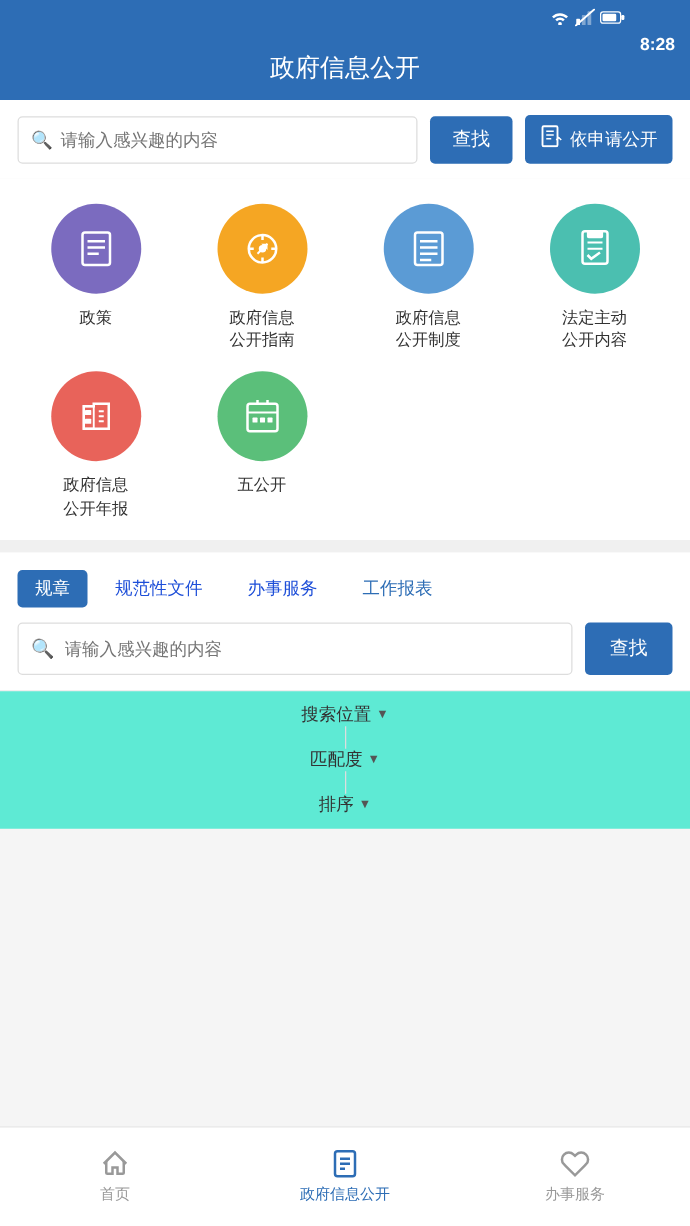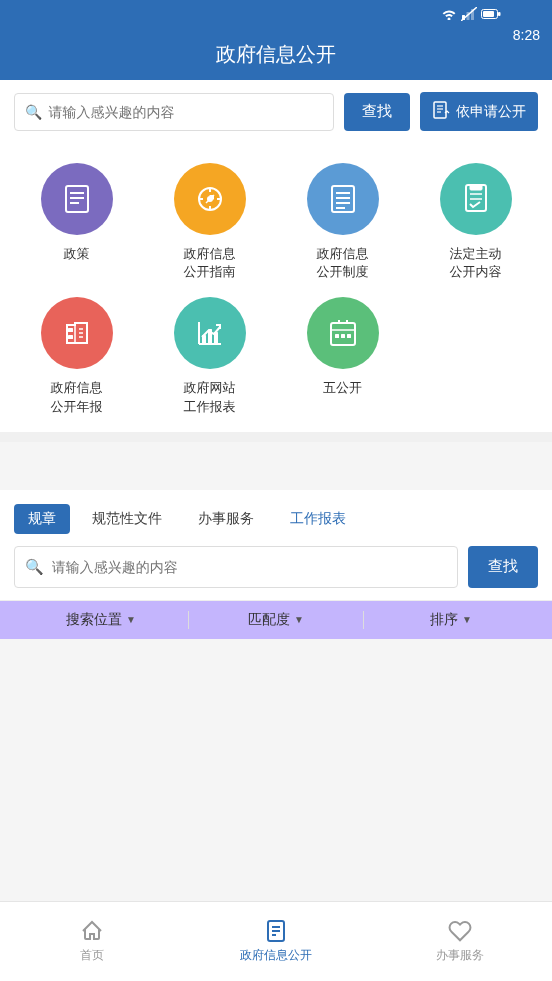--- a/index.html
+++ b/index.html
@@ -19,21 +19,21 @@
       height: 28px;
       display: flex;
       align-items: center;
       justify-content: flex-end;
       padding: 0 12px;
       gap: 6px;
     }
     .status-bar .time {
       color: white;
       font-size: 14px;
-      font-weight: 400;
+      font-weight: 700;
       margin-top: 42px;
     }
     .status-icons {
       display: flex;
       align-items: center;
       gap: 4px;
       margin-right: 6px;
     }
 
     
@@ -146,42 +146,41 @@
     
     .separator {
       height: 10px;
       background: #f0f0f0;
     }
 
     
     .tab-section {
       background: white;
       padding: 14px 14px 0;
-      margin-top: 48px;
     }
     .tabs {
       display: flex;
       gap: 8px;
       align-items: center;
       flex-wrap: wrap;
     }
     .tab-item {
       padding: 6px 14px;
       border-radius: 4px;
       font-size: 14px;
       cursor: pointer;
       white-space: nowrap;
     }
     .tab-item.active {
       background: #2d6db5;
       color: white;
     }
     .tab-item.inactive {
       background: white;
-      color: #404040;
+      color: #1d4ed8;
     }
     .tab-item.blue-text {
       color: #2d6db5;
     }
 
     
     .tab-search-row {
       display: flex;
       gap: 10px;
       margin-top: 12px;
@@ -210,26 +209,27 @@
       border: none;
       border-radius: 4px;
       height: 42px;
       padding: 0 20px;
       font-size: 15px;
       cursor: pointer;
     }
 
     
     .filter-row {
-      background: #c4b5fd;
+      background: #5eead4;
       display: flex;
       align-items: center;
       padding: 10px 14px;
       border-top: 1px solid #eee;
       gap: 0;
+      flex-direction: column;
     }
     .filter-item {
       flex: 1;
       display: flex;
       align-items: center;
       justify-content: center;
       gap: 4px;
       font-size: 14px;
       color: #333;
       cursor: pointer;
@@ -397,34 +397,20 @@
           <line x1="20" y1="14" x2="24" y2="14" stroke="white" stroke-width="1.5"></line>
           <line x1="20" y1="18" x2="24" y2="18" stroke="white" stroke-width="1.5"></line>
           <line x1="20" y1="22" x2="24" y2="22" stroke="white" stroke-width="1.5"></line>
           <rect x="9" y="13" width="5" height="4" rx="0.5" fill="white"></rect>
           <rect x="9" y="20" width="5" height="4" rx="0.5" fill="white"></rect>
         </svg>
       </div>
       <span class="icon-label">政府信息<br>公开年报</span>
     </div>
 
-    <div class="icon-item">
-      <div class="icon-circle" style="background:#4bbfb0;">
-        <svg viewBox="0 0 36 36" fill="white">
-          <line x1="7" y1="29" x2="29" y2="29" stroke="white" stroke-width="2"></line>
-          <line x1="7" y1="7" x2="7" y2="29" stroke="white" stroke-width="2"></line>
-          <rect x="10" y="20" width="4" height="9" rx="0.5" fill="white"></rect>
-          <rect x="16" y="14" width="4" height="15" rx="0.5" fill="white"></rect>
-          <rect x="22" y="17" width="4" height="12" rx="0.5" fill="white"></rect>
-          <polyline points="10,22 16,16 22,19 28,12" stroke="white" stroke-width="2" fill="none"></polyline>
-          <polyline points="24,10 28,10 28,14" stroke="white" stroke-width="2" fill="none"></polyline>
-        </svg>
-      </div>
-      <span class="icon-label">政府网站<br>工作报表</span>
-    </div>
 
     <div class="icon-item">
       <div class="icon-circle" style="background:#5bbf7a;">
         <svg viewBox="0 0 36 36" fill="white">
           <rect x="6" y="8" width="24" height="22" rx="2" fill="none" stroke="white" stroke-width="2"></rect>
           <line x1="6" y1="15" x2="30" y2="15" stroke="white" stroke-width="1.5"></line>
           <line x1="14" y1="8" x2="14" y2="5" stroke="white" stroke-width="2"></line>
           <line x1="22" y1="8" x2="22" y2="5" stroke="white" stroke-width="2"></line>
           <rect x="10" y="19" width="4" height="4" rx="0.5" fill="white"></rect>
           <rect x="16" y="19" width="4" height="4" rx="0.5" fill="white"></rect>

